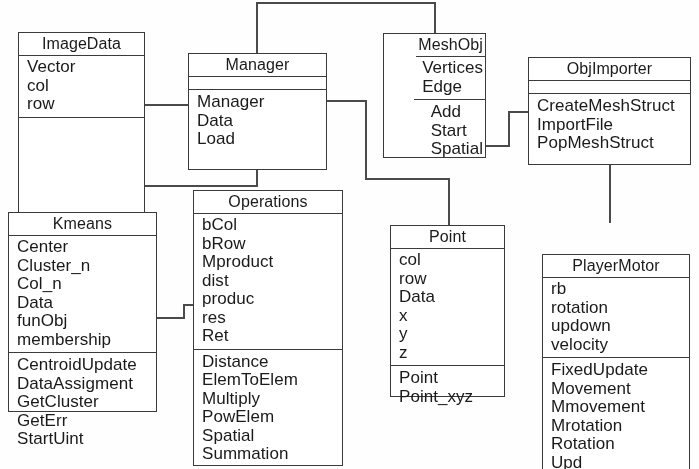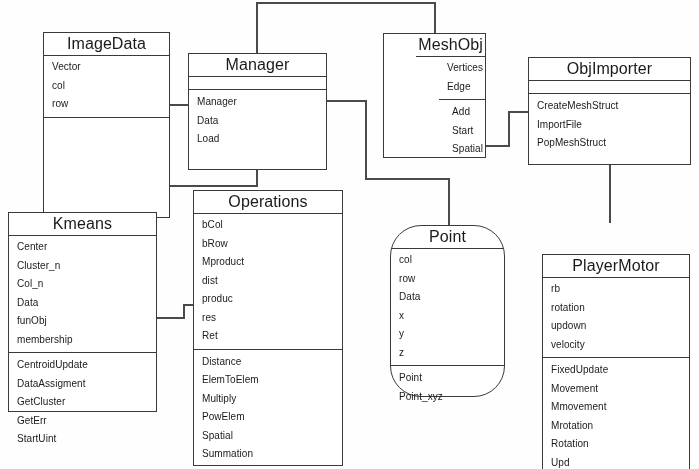--- a/index.html
+++ b/index.html
@@ -43,21 +43,21 @@
   .uml-ops {
     box-sizing: border-box;
     padding: 3px 2px 3px 8px;
     flex: 1 1 auto;
   }
   .uml-attrs.empty {
     padding: 0;
     height: 13px;
   }
   .uml-row {
-    font-size: 10px;
+    font-size: 17px;
     line-height: 18.5px;
     color: #1a1a1a;
     white-space: nowrap;
     letter-spacing: 0.05px;
   }
   .edge {
     position: absolute;
     background: #4a4a4a;
     z-index: 1;
   }
@@ -87,21 +87,21 @@
   <div class="edge edge-h" style="left:486px; top:145px; width:24px;"></div>
   <div class="edge edge-v" style="left:508px; top:111px; height:35px;"></div>
   <div class="edge edge-h" style="left:508px; top:111px; width:22px;"></div>
 
   <div class="edge edge-v" style="left:609px; top:165px; height:58px;"></div>
 
   <div class="edge edge-h" style="left:157px; top:317px; width:28px;"></div>
   <div class="edge edge-v" style="left:183px; top:304px; height:15px;"></div>
   <div class="edge edge-h" style="left:183px; top:304px; width:12px;"></div>
 
-  <div class="uml-class" style="left:18px; top:32px; width:127px; height:186px;margin-left:25px;">
+  <div class="uml-class" style="left:18px; top:32px; width:127px; height:186px;">
     <div class="uml-name">ImageData</div>
     <div class="uml-attrs">
       <div class="uml-row">Vector</div>
       <div class="uml-row">col</div>
       <div class="uml-row">row</div>
     </div>
   </div>
 
   <div class="uml-class" style="left:188px; top:53px; width:139px; height:117px;">
     <div class="uml-name">Manager</div>
@@ -169,21 +169,21 @@
     <div class="uml-ops">
       <div class="uml-row">Distance</div>
       <div class="uml-row">ElemToElem</div>
       <div class="uml-row">Multiply</div>
       <div class="uml-row">PowElem</div>
       <div class="uml-row">Spatial</div>
       <div class="uml-row">Summation</div>
     </div>
   </div>
 
-  <div class="uml-class" style="left:390px; top:225px; width:115px; height:172px;border-radius:31px;">
+  <div class="uml-class" style="left:390px; top:225px; width:115px; height:172px;">
     <div class="uml-name">Point</div>
     <div class="uml-attrs">
       <div class="uml-row">col</div>
       <div class="uml-row">row</div>
       <div class="uml-row">Data</div>
       <div class="uml-row">x</div>
       <div class="uml-row">y</div>
       <div class="uml-row">z</div>
     </div>
     <div class="uml-ops">

